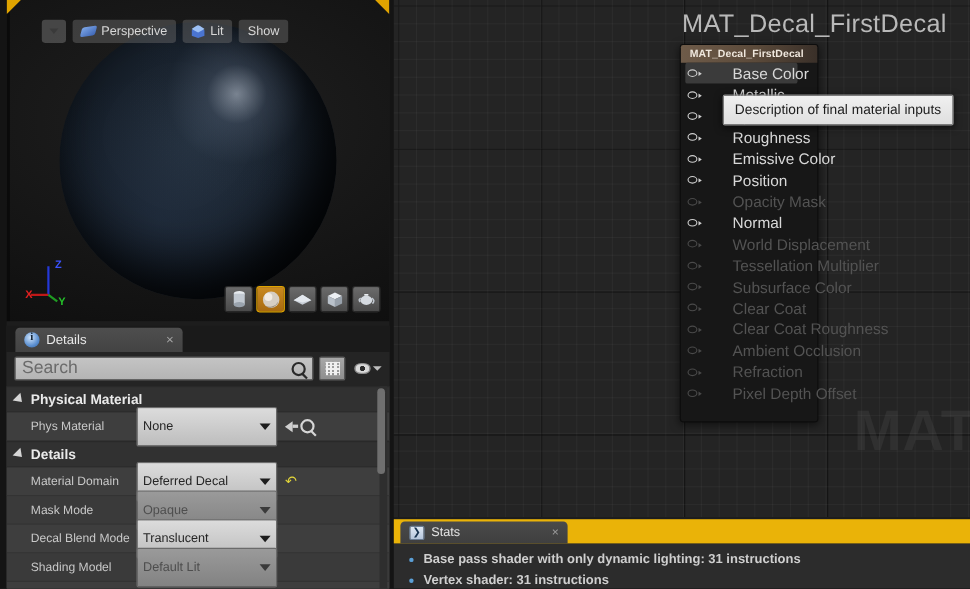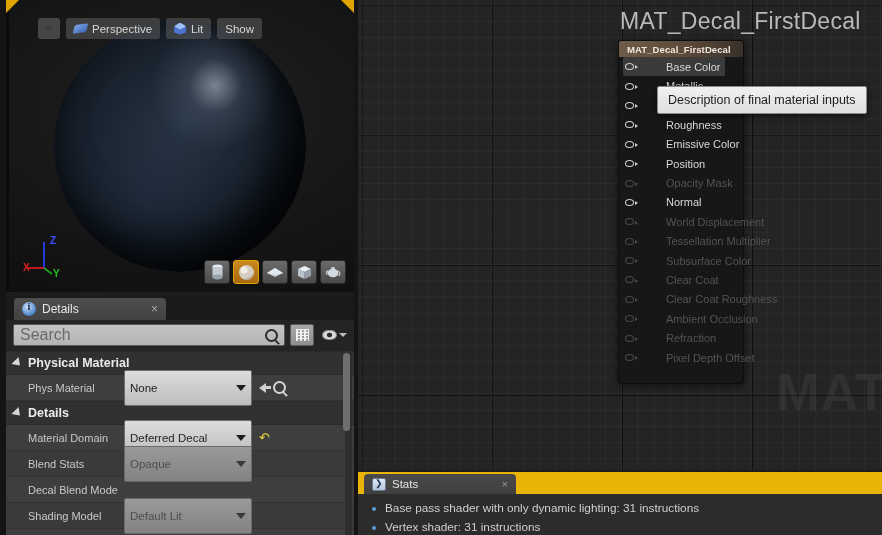--- a/index.html
+++ b/index.html
@@ -168,21 +168,21 @@
   .pin-row { height:19.4px; display:flex; align-items:center; padding-left:6px; gap:6px; }
   .pin-row.hl { background:#3b3b3b; width:102px; margin-left:4px; border-radius:2px; padding-left:2px; }
   .pin {
     width:9px; height:7px; border:1.4px solid #cfcfcf; border-radius:50%;
     position:relative; flex:0 0 auto;
   }
   .pin::after { content:""; position:absolute; left:9px; top:1.2px; width:0;height:0;
     border-top:2.6px solid transparent; border-bottom:2.6px solid transparent; border-left:3.4px solid #cfcfcf; }
   .pin.off { border-color:#4a4a4a; }
   .pin.off::after { border-left-color:#4a4a4a; }
-  .pin-label { color:#d8d8d8; font-size:11px; white-space:nowrap;padding-left:26px; }
+  .pin-label { color:#d8d8d8; font-size:14px; white-space:nowrap;padding-left:26px; }
   .pin-label.off { color:#535353; }
   #node-cap { height:16px; }
 
   
   #tooltip {
     position:absolute; left:299px; top:86px; height:28px;
     background: linear-gradient(#f0f0f0,#dfdfdf);
     border:1px solid #8b8b8b; border-radius:2px;
     display:flex; align-items:center; padding:0 10px;
     box-shadow: 0 2px 7px rgba(0,0,0,0.6); z-index:20;
@@ -194,21 +194,21 @@
   #stats-tabbar { position:relative; height:22px; background:#eab308; }
   #stats-tab { position:absolute; left:6px; top:2px; height:20px; width:152px;
     background: linear-gradient(#4a4a4a,#3f3f3f); border-radius:4px 4px 0 0;
     display:flex; align-items:center; gap:6px; padding: 0 8px; }
   #stats-tab .tabtitle { color:#e4e4e4; font-size:11.5px; }
   #stats-tab .tabx { margin-left:auto; color:#9a9a9a; font-size:11px; }
   .cmd-icon { width:14px; height:13px; background: linear-gradient(#dfe8f4,#b6c6dc);
      border:1px solid #6a7c93; border-radius:2px; position:relative; }
   .cmd-icon::after { content:"\276F"; position:absolute; left:2px; top:-1px; font-size:9px; color:#17324f; }
   #stats-body { height:41px; background:#2c2c2c; padding:7px 0 0 14px; }
-  .stat-line { display:flex; align-items:flex-start; gap:9px; height:19px; }
+  .stat-line { display:flex; align-items:flex-start; gap:9px; height:19px;font-weight:bold; }
   .stat-bullet { width:4px;height:4px;border-radius:50%; background:#5b9fd6; margin-top:6px; flex:0 0 auto;}
   .stat-text { color:#cfcfcf; font-size:11.8px; }
 
   
   #gutter-left { position:absolute; left:0; top:0; width:6px; height:535px; background:#141414; }
   #gutter-mid { position:absolute; left:354px; top:0; width:4px; height:535px; background:#141414; }
 </style>
 </head>
 <body>
 
@@ -345,31 +345,37 @@
         <span class="prop-ctl">
           <span class="combo wide">
             <span>Deferred Decal</span>
             <span class="cmb-caret"></span>
           </span>
           <span class="reset-ico">↶</span>
         </span>
       </div>
 
       <div class="prop-row alt">
-        <span class="prop-label">Blend Stats</span>
+        <span class="prop-label">Mask Mode</span>
         <span class="prop-ctl">
           <span class="combo wide dim">
             <span>Opaque</span>
             <span class="cmb-caret"></span>
           </span>
         </span>
       </div>
 
       <div class="prop-row">
         <span class="prop-label">Decal Blend Mode</span>
+        <span class="prop-ctl">
+          <span class="combo wide">
+            <span>Translucent</span>
+            <span class="cmb-caret"></span>
+          </span>
+        </span>
       </div>
 
       <div class="prop-row alt">
         <span class="prop-label">Shading Model</span>
         <span class="prop-ctl">
           <span class="combo wide dim">
             <span>Default Lit</span>
             <span class="cmb-caret"></span>
           </span>
         </span>

